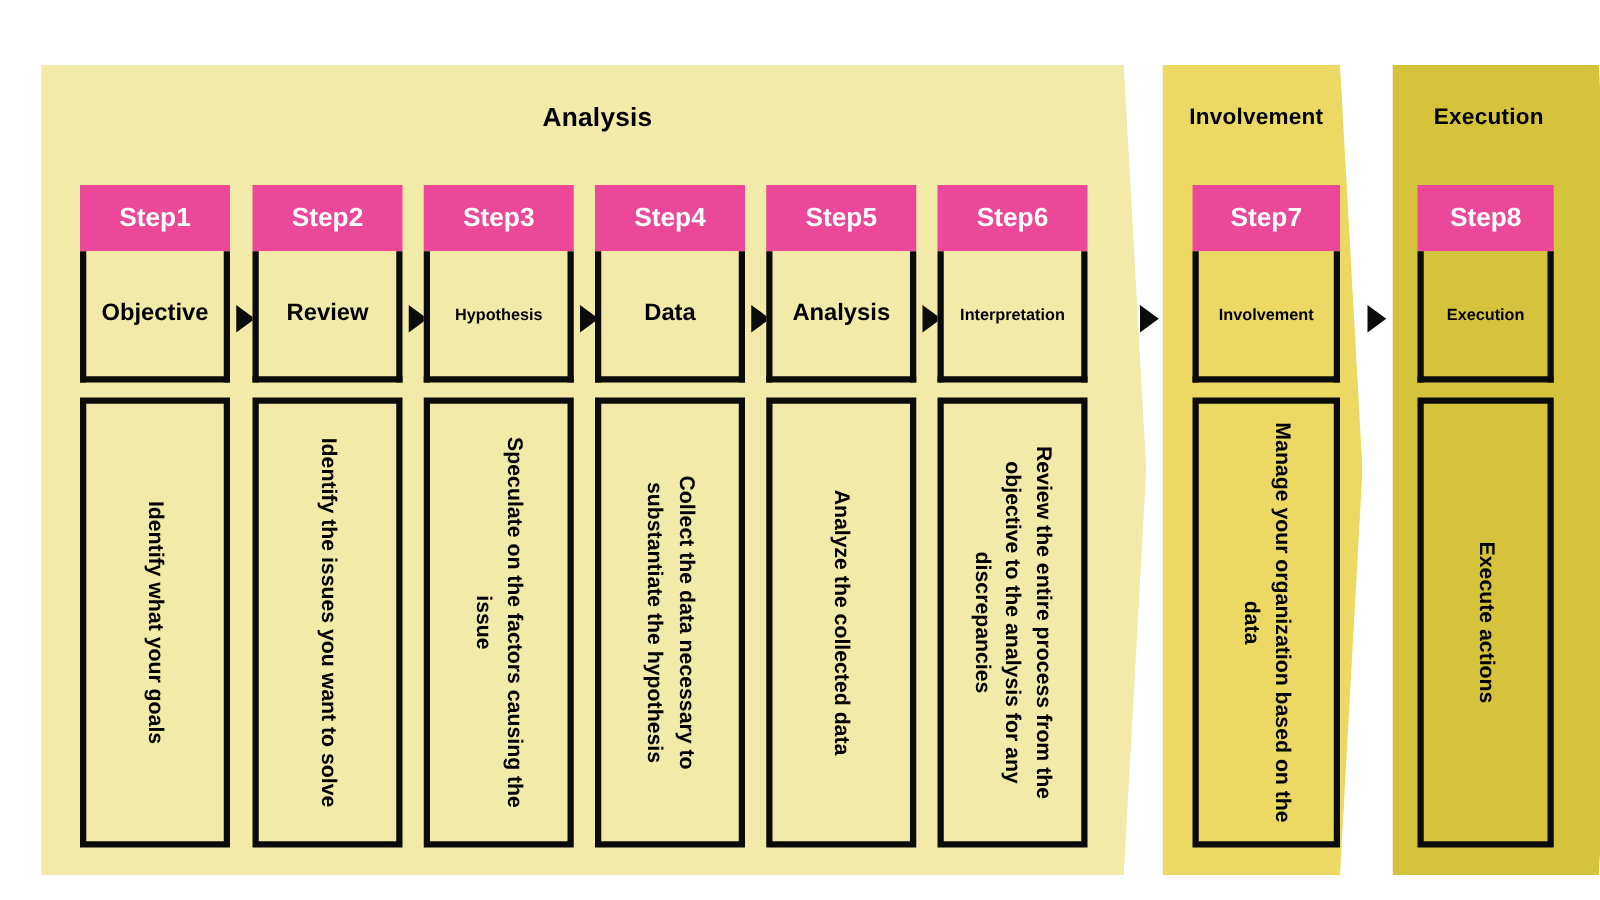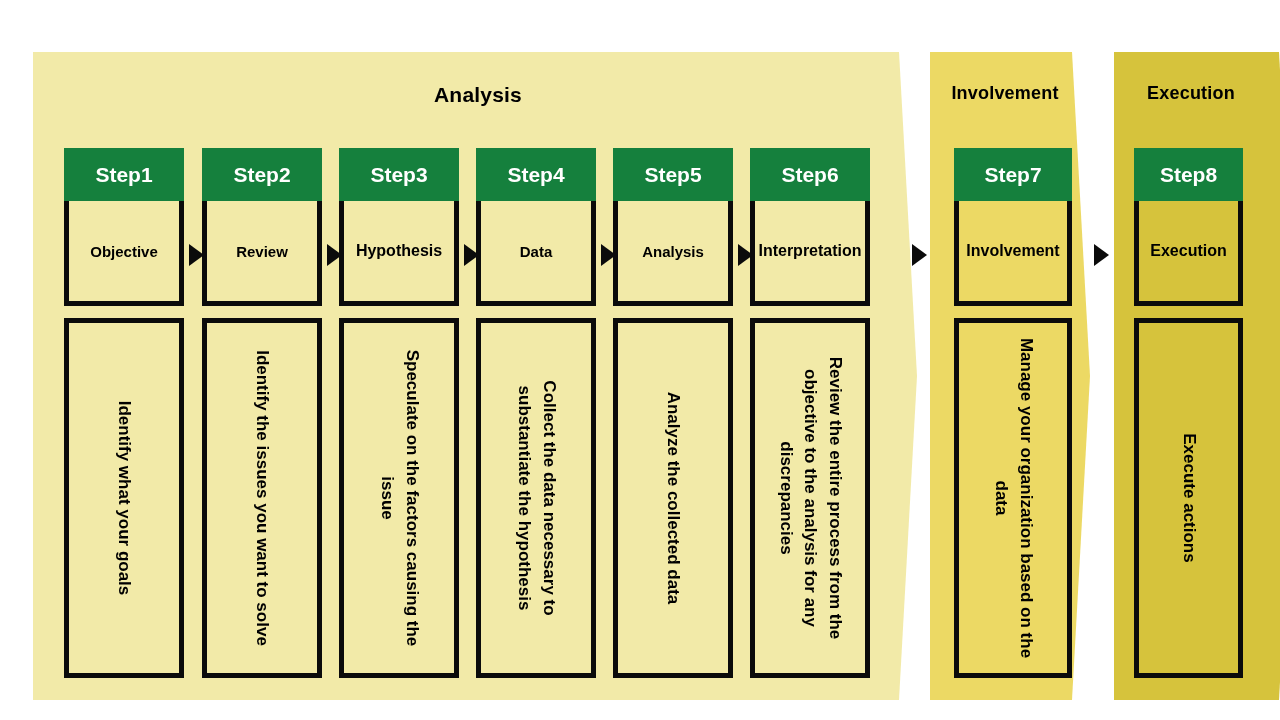--- a/index.html
+++ b/index.html
@@ -47,46 +47,46 @@
 
   
   .step-col{position:absolute;}
 
   
   .step-head{
     position:absolute;
     left:0;top:0;
     width:100%;
     height:53px;
-    background:#15803d;
+    background:#ec4899;
     color:#ffffff;
     font-weight:bold;
     font-size:21px;
     display:flex;align-items:center;justify-content:center;
     box-sizing:border-box;
   }
 
   
   .step-name{
     position:absolute;
     left:0;top:53px;
     width:100%;
     height:105px;
     box-sizing:border-box;
     border:5px solid #0b0b0b;
     border-top:none;
     background:#f2eaa8;
     display:flex;align-items:center;justify-content:center;
     font-weight:bold;
     color:#000;
-    font-size:15px;
+    font-size:19px;
     text-align:center;
     padding:0 4px;
   }
-  .step-name.small{font-size:16px;}
+  .step-name.small{font-size:13px;}
 
   
   .step-desc{
     position:absolute;
     left:0;
     top:170px;
     width:100%;
     box-sizing:border-box;
     border:5px solid #0b0b0b;
     background:#f2eaa8;

